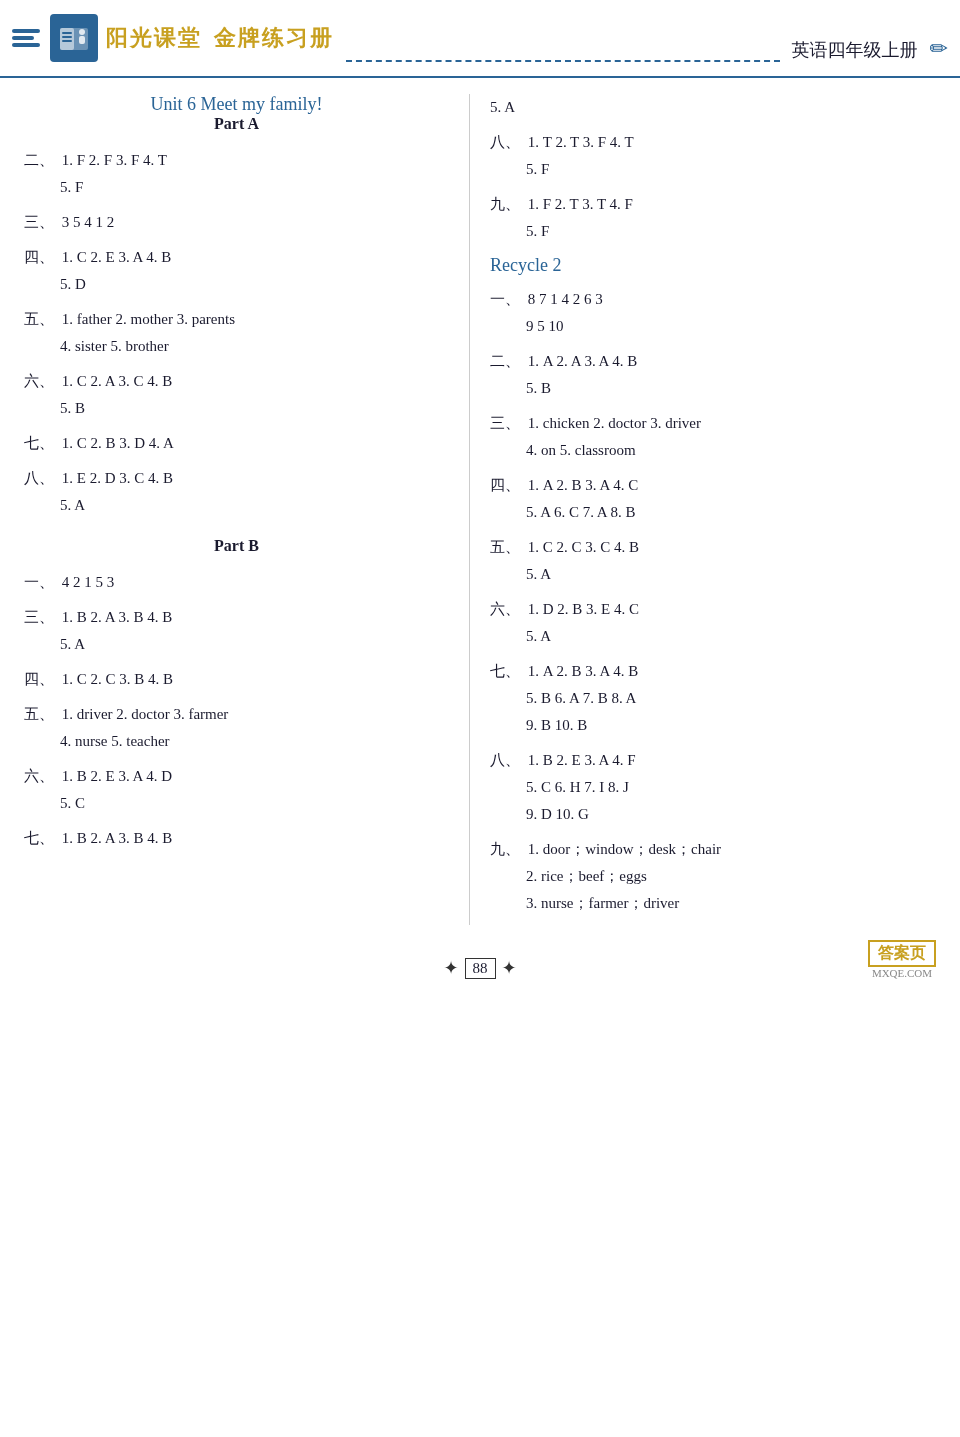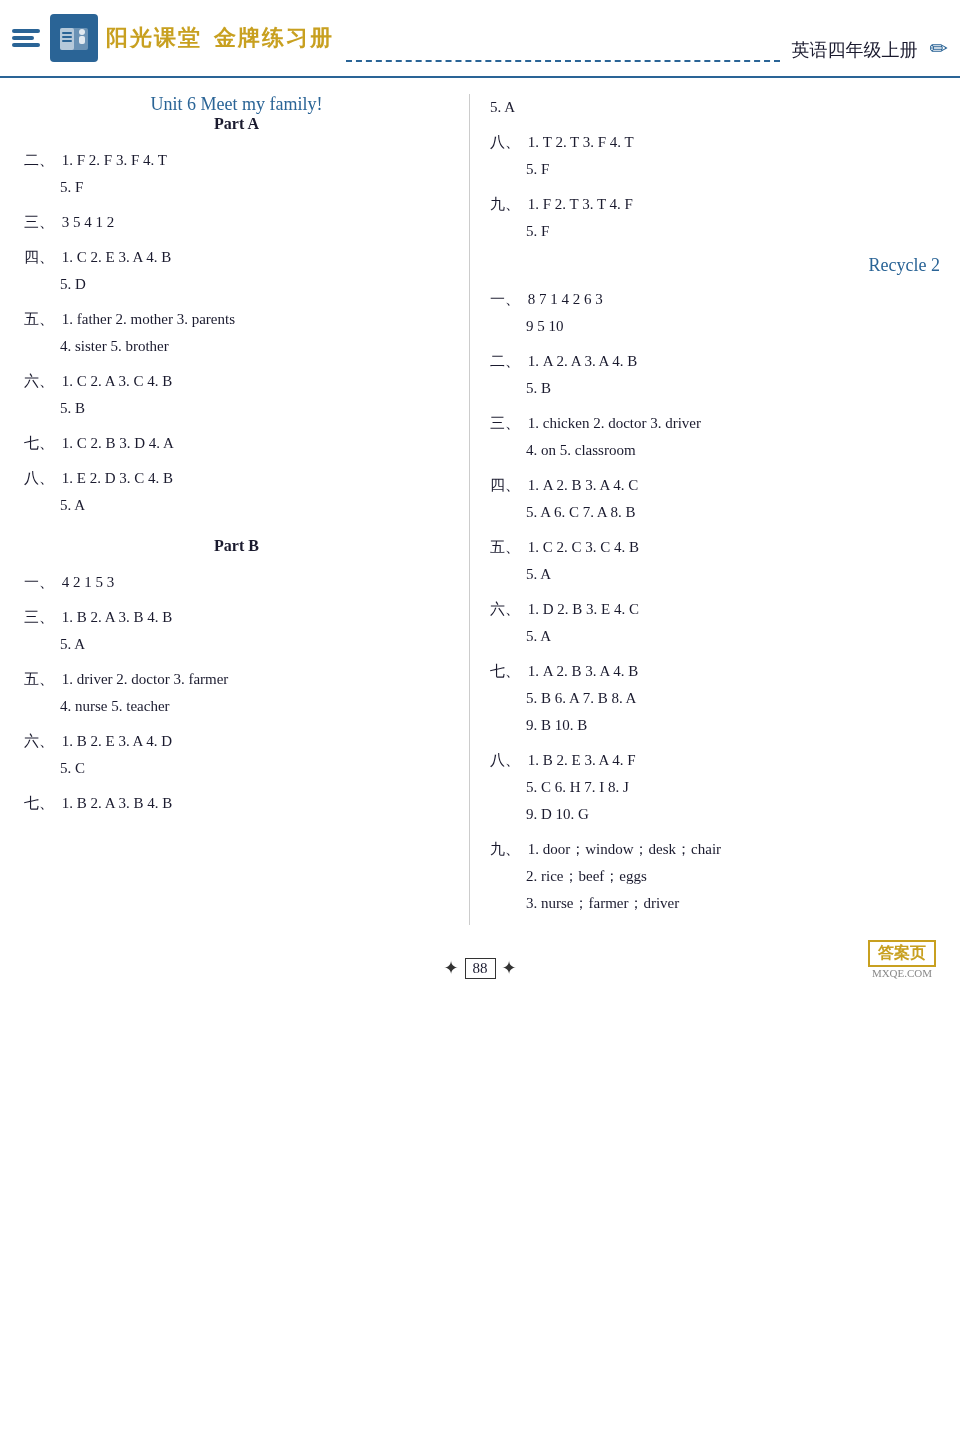--- a/index.html
+++ b/index.html
@@ -130,21 +130,21 @@
     .section-content {
       margin-left: 4px;
       display: inline;
     }
     .indent {
       margin-left: 36px;
       display: block;
     }
 
     .recycle-title {
-      text-align: right;
+      text-align: left;
       font-size: 18px;
       color: #2a6496;
       margin: 10px 0 10px 0;
       font-weight: normal;
     }
     .watermark {
       position: absolute;
       bottom: 8px;
       right: 24px;
       display: flex;
@@ -254,20 +254,24 @@
         <span class="section-content">4    2    1    5    3</span>
       </div>
 
 
       <div class="section">
         <span class="section-label">三、</span>
         <span class="section-content">1. B    2. A    3. B    4. B</span>
         <span class="indent">5. A</span>
       </div>
 
+      <div class="section">
+        <span class="section-label">四、</span>
+        <span class="section-content">1. C    2. C    3. B    4. B</span>
+      </div>
 
       <div class="section">
         <span class="section-label">五、</span>
         <span class="section-content">1. driver    2. doctor    3. farmer</span>
         <span class="indent">4. nurse    5. teacher</span>
       </div>
 
       <div class="section">
         <span class="section-label">六、</span>
         <span class="section-content">1. B    2. E    3. A    4. D</span>

